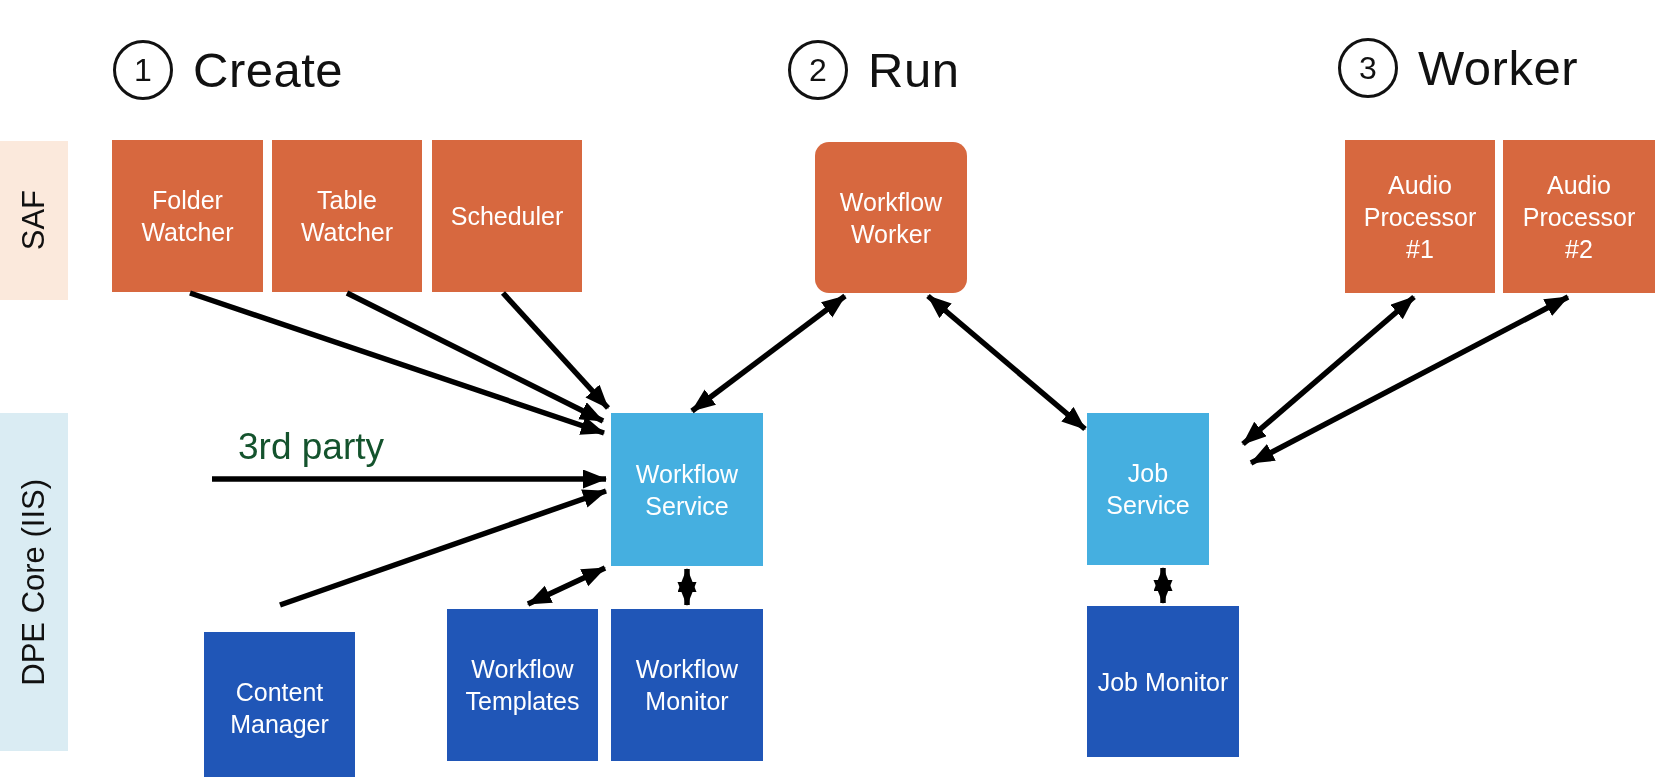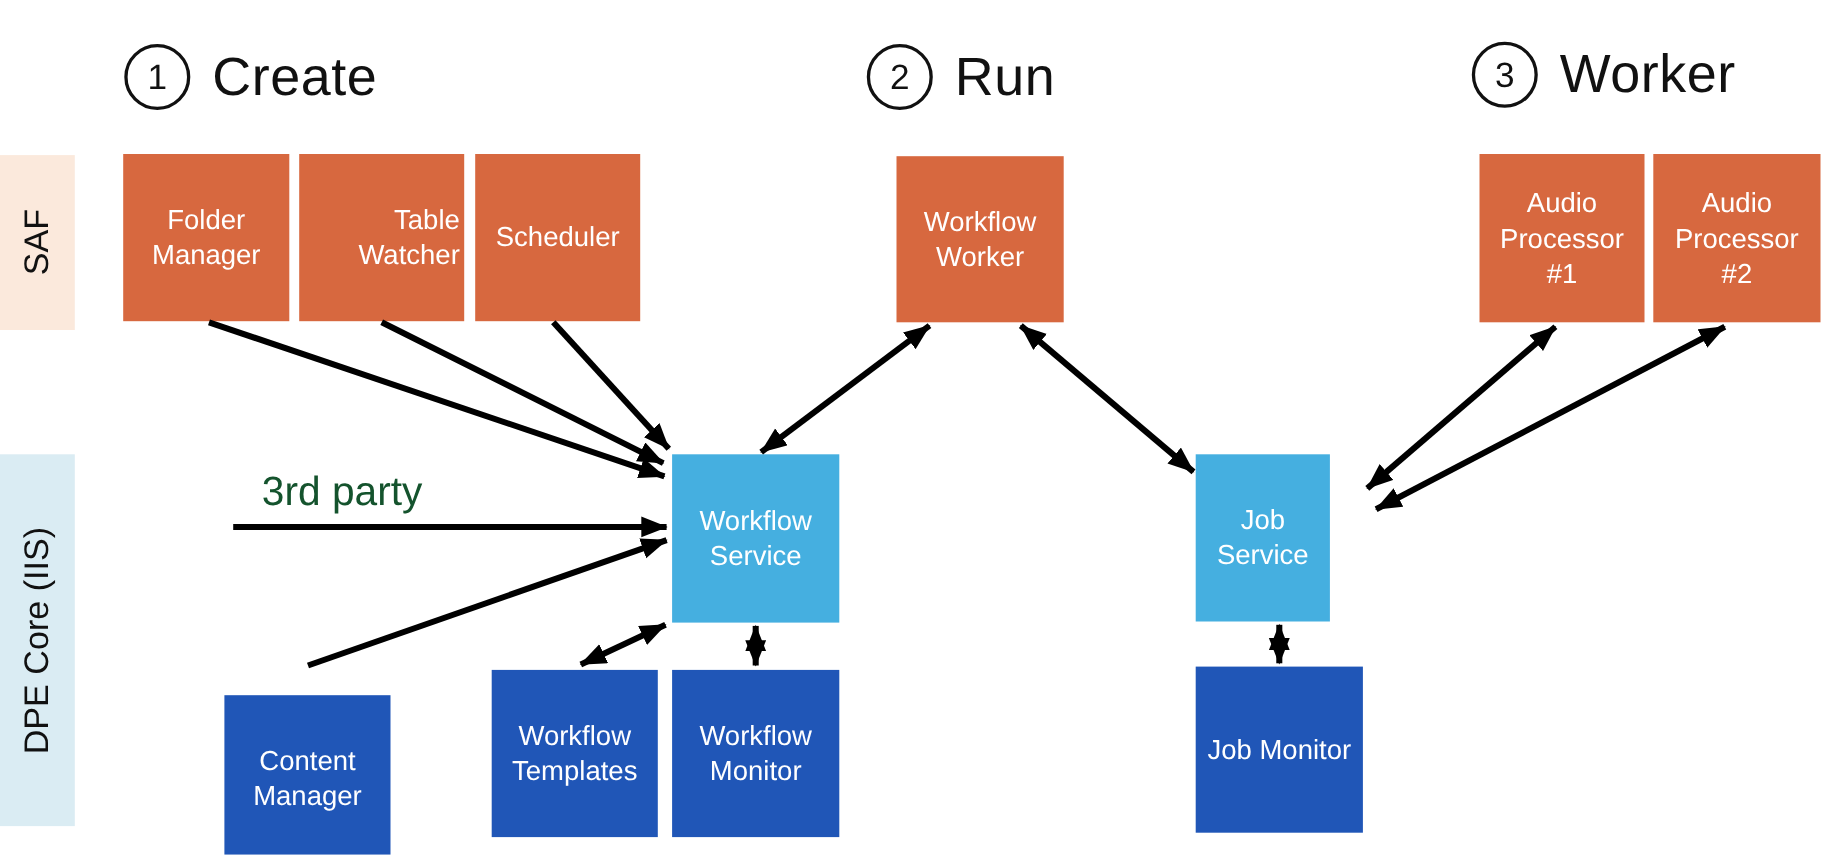--- a/index.html
+++ b/index.html
@@ -19,23 +19,23 @@
   .lane span{writing-mode:vertical-rl;transform:rotate(180deg);font-size:31px;color:#111;white-space:nowrap;}
 
   
   .box{position:absolute;display:flex;align-items:center;justify-content:center;text-align:center;
     color:#fff;font-size:25px;line-height:1.28;padding:4px;box-sizing:border-box;}
   .orange{background:#D7683F;}
   .ltblue{background:#45AFE0;}
   .dkblue{background:#2056B7;}
 
   .b-folder{left:112px;top:140px;width:151px;height:152px;}
-  .b-table{left:272px;top:140px;width:150px;height:152px;text-align:right;}
+  .b-table{left:272px;top:140px;width:150px;height:152px;}
   .b-sched{left:432px;top:140px;width:150px;height:152px;}
-  .b-worker{left:815px;top:142px;width:152px;height:151px;}
+  .b-worker{left:815px;top:142px;width:152px;height:151px;border-radius:14px;}
   .b-ap1{left:1345px;top:140px;width:150px;height:153px;}
   .b-ap2{left:1503px;top:140px;width:152px;height:153px;}
   .b-wfsvc{left:611px;top:413px;width:152px;height:153px;}
   .b-jobsvc{left:1087px;top:413px;width:122px;height:152px;}
   .b-cm{left:204px;top:605px;width:151px;height:152px;margin-top:27px;}
   .b-wft{left:447px;top:609px;width:151px;height:152px;}
   .b-wfm{left:611px;top:609px;width:152px;height:152px;}
   .b-jobm{left:1087px;top:606px;width:152px;height:151px;}
 
   .third-party{position:absolute;left:238px;top:426px;font-size:37px;color:#14532d;}
@@ -61,21 +61,21 @@
   </div>
   <div class="step-header" style="left:788px;top:40px;">
     <span class="circle-num">2</span>
     <span class="step-label">Run</span>
   </div>
   <div class="step-header" style="left:1338px;top:38px;">
     <span class="circle-num">3</span>
     <span class="step-label">Worker</span>
   </div>
 
-  <div class="box orange b-folder">Folder Manager</div>
+  <div class="box orange b-folder">Folder Watcher</div>
   <div class="box orange b-table">Table Watcher</div>
   <div class="box orange b-sched">Scheduler</div>
   <div class="box orange b-worker">Workflow Worker</div>
   <div class="box orange b-ap1">Audio Processor #1</div>
   <div class="box orange b-ap2">Audio Processor #2</div>
 
   <div class="box ltblue b-wfsvc">Workflow Service</div>
   <div class="box ltblue b-jobsvc">Job Service</div>
 
   <div class="box dkblue b-cm">Content Manager</div>

